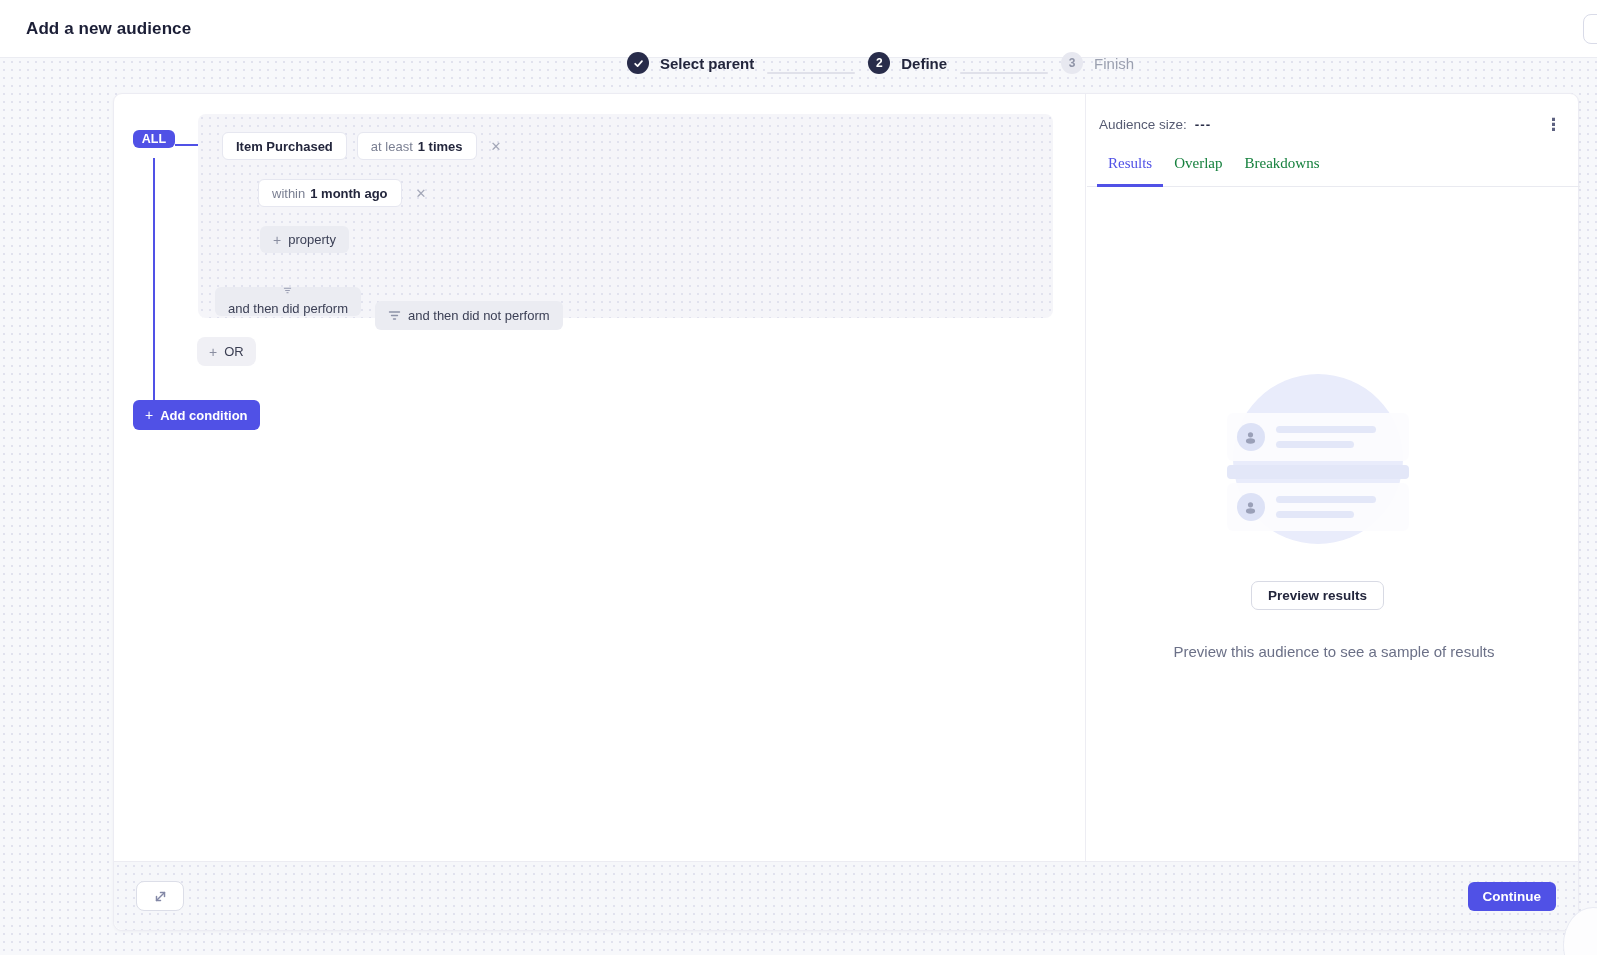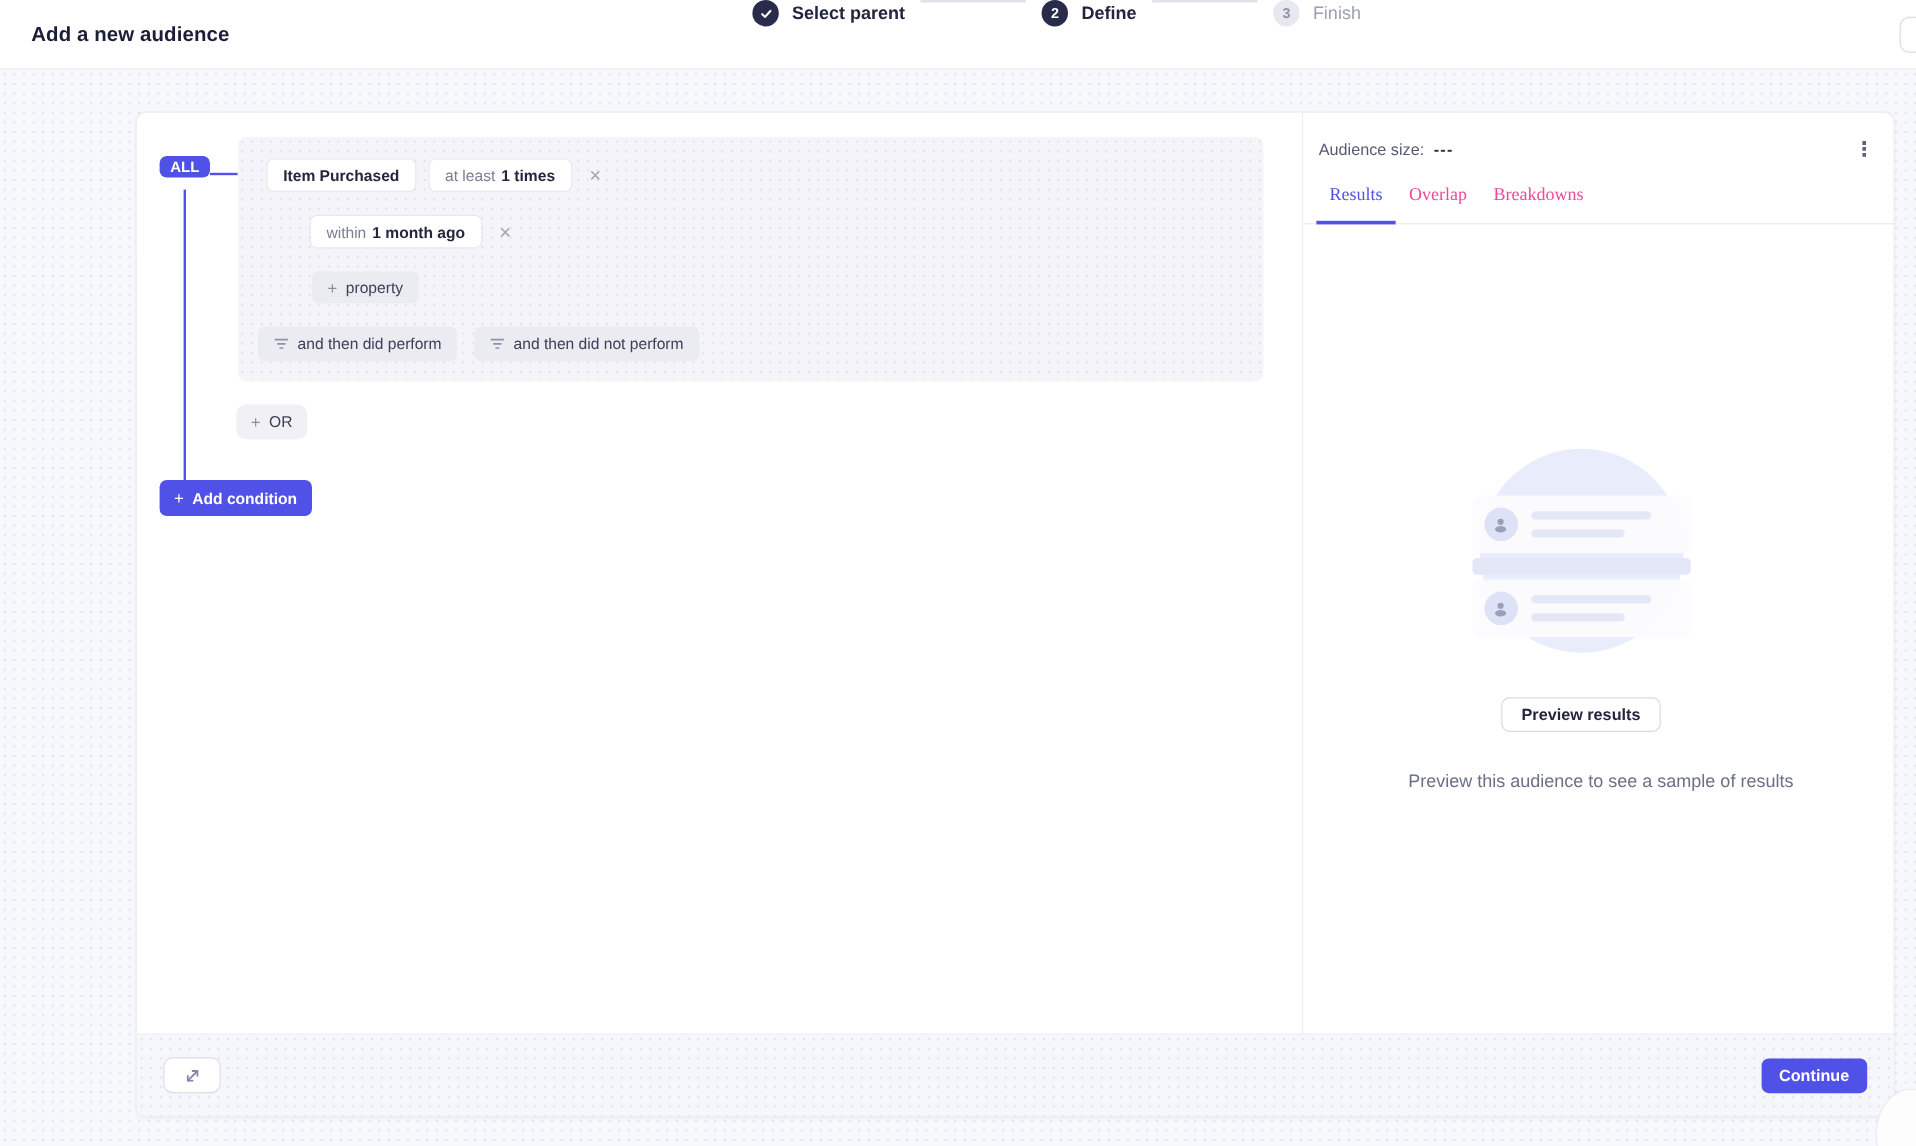--- a/index.html
+++ b/index.html
@@ -11,21 +11,21 @@
   html,body{width:1597px;height:955px;}
   body{font-family:"Liberation Sans","DejaVu Sans",sans-serif;background:#fff;color:var(--dark-navy);}
   .screen{position:relative;width:1597px;height:955px;overflow:hidden;background:#fff;}
 
   
   .dots{background-image:radial-gradient(circle,#e1e2ee 1px,transparent 1.3px);background-size:8px 8px;}
 
   
   .header{position:absolute;top:0;left:0;right:0;height:58px;background:#fff;border-bottom:1px solid #ebecf2;z-index:5;}
   .page-title{position:absolute;left:26px;top:50%;transform:translateY(-50%);font-size:17px;font-weight:bold;color:#1b1e36;letter-spacing:.1px;}
-  .stepper{position:absolute;left:627px;top:0;height:58px;display:flex;align-items:flex-start;gap:13px;}
+  .stepper{position:absolute;left:627px;top:16px;height:58px;display:flex;align-items:flex-end;gap:13px;}
   .step{display:flex;align-items:center;gap:11px;cursor:pointer;}
   .step-circle{width:22px;height:22px;border-radius:50%;display:flex;align-items:center;justify-content:center;flex:0 0 auto;}
   .step-circle.filled{background:var(--step-bg);color:#fff;font-size:12px;font-weight:bold;}
   .step-circle.muted{background:#e7e8f0;color:#8e93a6;font-size:12px;font-weight:bold;}
   .step-label{font-size:15px;font-weight:bold;color:#22253c;white-space:nowrap;}
   .step-label.muted{color:#9ba0b0;font-weight:normal;}
   .step-connector{width:88px;height:2px;background:#e0e1ea;border-radius:1px;}
   .edge-pill{position:absolute;top:14px;right:-14px;width:28px;height:30px;background:#fff;border:1px solid #d9dbe8;border-radius:8px;cursor:pointer;}
 
   
@@ -56,21 +56,21 @@
   .add-condition .plus-glyph{color:#fff;font-weight:normal;}
 
   
   .results{position:absolute;left:973px;top:0;width:493px;height:769px;}
   .panel-head{position:relative;height:93px;border-bottom:1px solid #e9eaf0;}
   .size-row{position:absolute;top:22px;left:12px;right:14px;display:flex;align-items:center;text-align:center;}
   .size-label{font-size:13.5px;color:#565b72;}
   .size-value{font-size:13.5px;color:#2a2e48;font-weight:bold;margin-left:8px;letter-spacing:1px;}
   .kebab{margin-left:auto;font-size:17px;font-weight:bold;color:#5d6180;cursor:pointer;line-height:1;padding:0 4px;}
   .tabs{position:absolute;bottom:-1px;left:10px;display:flex;font-family:Liberation Serif, serif;}
-  .tab{padding:0 11px 12px;font-size:15px;color:#ec4899;border-bottom:3px solid transparent;cursor:pointer;}
+  .tab{padding:0 11px 12px;font-size:15px;color:#15803d;border-bottom:3px solid transparent;cursor:pointer;}
   .tab.active{color:var(--accent);border-bottom-color:var(--accent);}
 
   .illu{position:absolute;top:280px;left:0;right:32px;height:170px;}
   .illu-inner{position:relative;width:182px;height:170px;margin:0 auto;}
   .illu-circle{position:absolute;left:6px;top:0;width:170px;height:170px;border-radius:50%;background:#e9ecfb;}
   .illu-row{position:absolute;left:0;width:182px;height:48px;background:rgba(252,252,254,.92);border-radius:6px;display:flex;align-items:center;gap:11px;padding:0 10px;}
   .illu-row.r1{top:39px;}
   .illu-row.r2{top:109px;}
   .illu-avatar{width:28px;height:28px;border-radius:50%;background:#dde2f6;display:flex;align-items:center;justify-content:center;flex:0 0 auto;}
   .illu-bars{display:flex;flex-direction:column;gap:8px;}
@@ -152,31 +152,31 @@
           </div>
 
           <div class="group-row" style="top:112px;left:62px;">
             <div class="chip chip-gray" style="height:27px;">
               <span class="plus-glyph">+</span>
               <span>property</span>
             </div>
           </div>
 
           <div class="group-row" style="top:158px;left:17px;gap:14px;">
-            <div class="chip chip-gray" style="height:29px;">
+            <div class="chip chip-gray" style="height:29px;flex-direction:column;">
               <svg width="13" height="11" viewBox="0 0 13 11">
                   <g stroke="#8d92a8" stroke-width="1.4" stroke-linecap="round">
                     <line x1="1.5" y1="2" x2="11.5" y2="2"></line>
                     <line x1="3.5" y1="5.5" x2="9.5" y2="5.5"></line>
                     <line x1="5.5" y1="9" x2="7.5" y2="9"></line>
                   </g>
                 </svg>
               <span>and then did perform</span>
             </div>
-            <div class="chip chip-gray" style="height:29px;">
+            <div class="chip chip-gray" style="height:29px;margin-top:29px;">
               <svg width="13" height="11" viewBox="0 0 13 11">
                   <g stroke="#8d92a8" stroke-width="1.4" stroke-linecap="round">
                     <line x1="1.5" y1="2" x2="11.5" y2="2"></line>
                     <line x1="3.5" y1="5.5" x2="9.5" y2="5.5"></line>
                     <line x1="5.5" y1="9" x2="7.5" y2="9"></line>
                   </g>
                 </svg>
               <span>and then did not perform</span>
             </div>
           </div>

